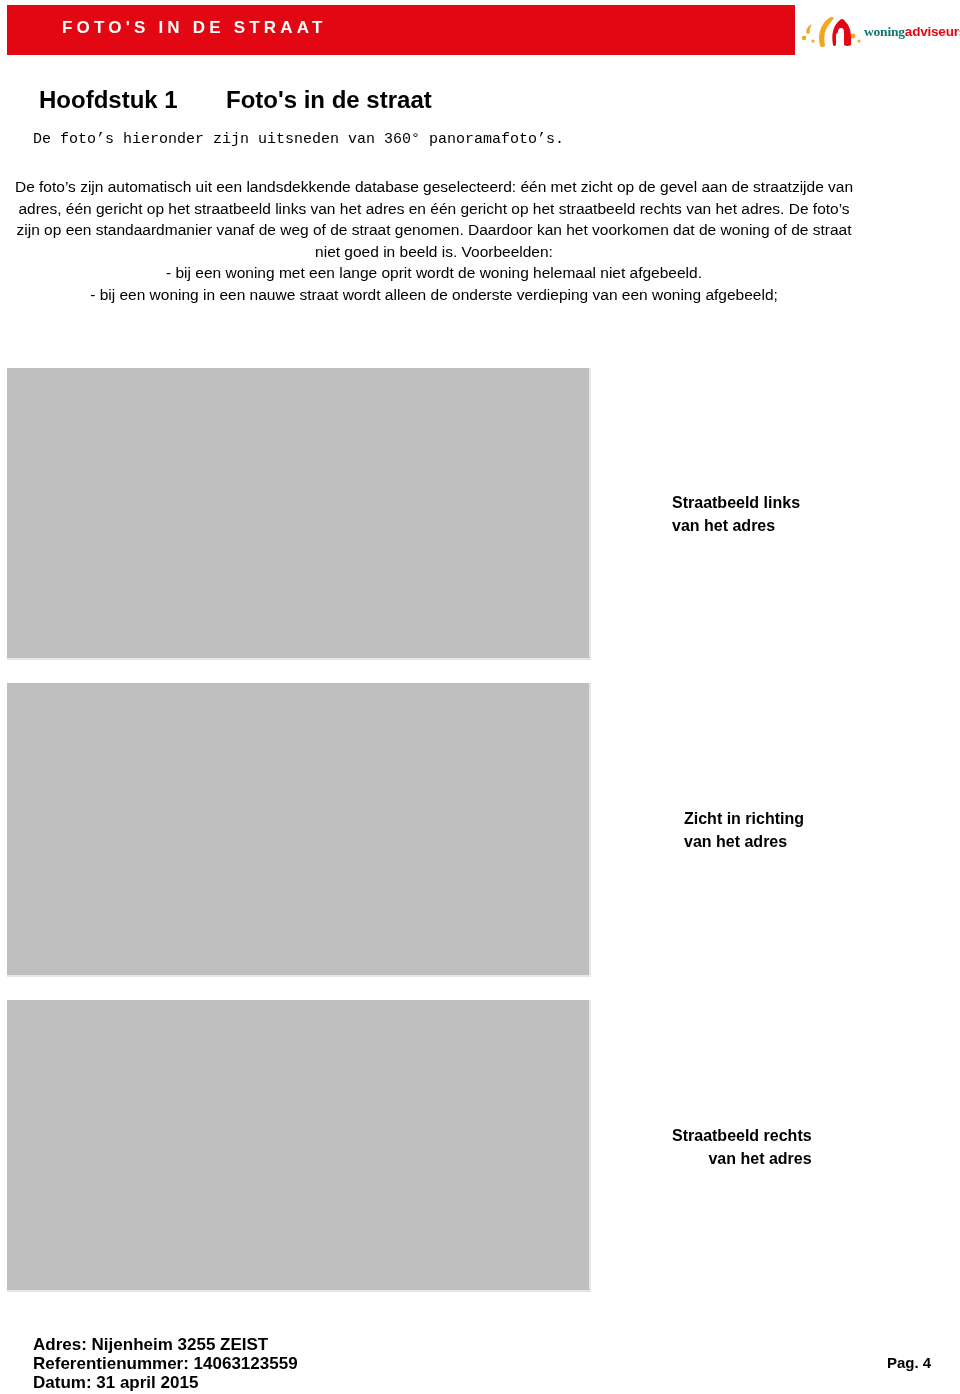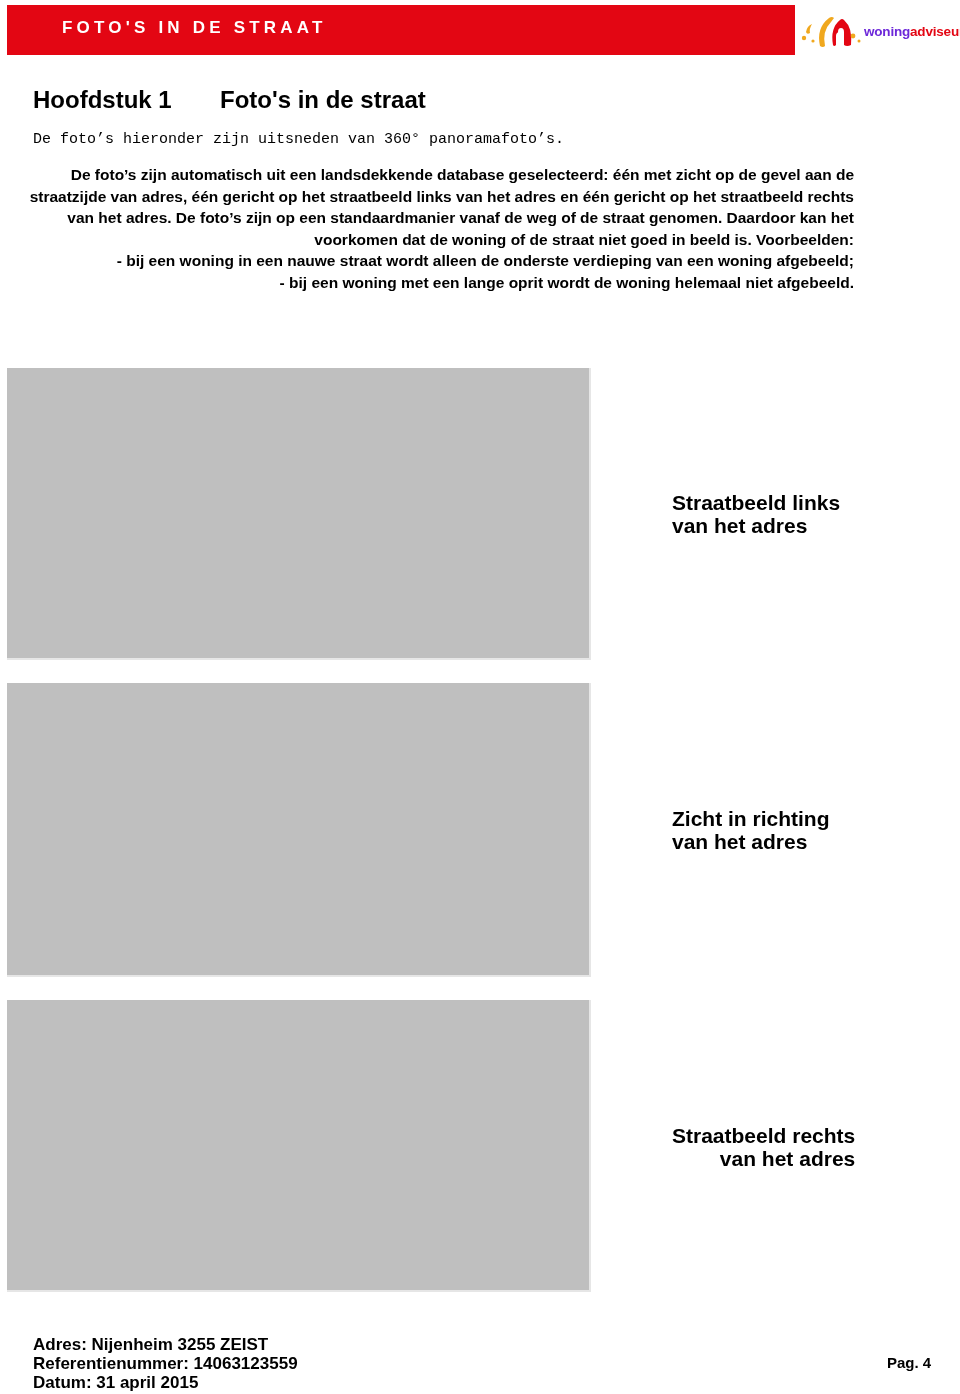--- a/index.html
+++ b/index.html
@@ -60,27 +60,27 @@
   }
   .logo-text {
     position: absolute;
     left: 64px;
     top: 12px;
     font-size: 13.5px;
     font-weight: bold;
     letter-spacing: -0.2px;
     white-space: nowrap;
   }
-  .logo-text .w { color: #6d28d9; }
+  .logo-text .w { color: #0f766e; font-family: Liberation Serif, serif; }
   .logo-text .a { color: #e30613; }
 
   
   .chapter-row {
     position: absolute;
-    left: 33px;
+    left: 39px;
     top: 86px;
     width: 700px;
     height: 34px;
   }
   .chapter-label {
     position: absolute;
     left: 0;
     top: 0;
     font-size: 24px;
     font-weight: bold;
@@ -102,26 +102,25 @@
     font-size: 15px;
     line-height: 20px;
     white-space: nowrap;
     font-family: Liberation Mono, monospace;
   }
 
   
   .body-copy {
     position: absolute;
     left: 14px;
-    top: 164px;
+    top: 176px;
     width: 840px;
     font-size: 15.5px;
     line-height: 21.5px;
-    text-align: right;
-    font-weight: bold;
+    text-align: center;
   }
   .body-copy p {
     margin: 0;
   }
   .body-copy .bullets {
     margin: 0;
   }
 
   
   .photo {
@@ -132,27 +131,27 @@
     border-right: 2px solid #e6e6e6;
     border-bottom: 2px solid #e6e6e6;
   }
   #photo-1 { top: 368px; height: 290px; }
   #photo-2 { top: 683px; height: 292px; }
   #photo-3 { top: 1000px; height: 290px; }
 
   .photo-caption {
     position: absolute;
     left: 672px;
-    font-size: 21px;
+    font-size: 16px;
     font-weight: bold;
     line-height: 23px;
     white-space: nowrap;
   }
   #caption-1 { top: 491px; }
-  #caption-2 { top: 807px; }
+  #caption-2 { top: 807px; margin-left: 12px; }
   #caption-3 { top: 1124px; text-align: right; }
 
   
   .footer {
     position: absolute;
     left: 33px;
     top: 1335px;
     font-size: 17px;
     line-height: 19px;
     font-weight: bold;
@@ -194,22 +193,22 @@
 </div>
 
 <div class="chapter-row">
   <span class="chapter-label">Hoofdstuk 1</span>
   <span class="chapter-title">Foto's in de straat</span>
 </div>
 <div class="lead">De foto’s hieronder zijn uitsneden van 360° panoramafoto’s.</div>
 
 <div class="body-copy">
   <p>De foto’s zijn automatisch uit een landsdekkende database geselecteerd: één met zicht op de gevel aan de straatzijde van adres, één gericht op het straatbeeld links van het adres en één gericht op het straatbeeld rechts van het adres. De foto’s zijn op een standaardmanier vanaf de weg of de straat genomen. Daardoor kan het voorkomen dat de woning of de straat niet goed in beeld is. Voorbeelden:</p>
+  <p class="bullets">- bij een woning met een lange oprit wordt de woning helemaal niet afgebeeld.</p>
   <p class="bullets">- bij een woning in een nauwe straat wordt alleen de onderste verdieping van een woning afgebeeld;</p>
-  <p class="bullets">- bij een woning met een lange oprit wordt de woning helemaal niet afgebeeld.</p>
 </div>
 
 <div class="photo" id="photo-1"></div>
 <div class="photo-caption" id="caption-1">
   <div>Straatbeeld links</div>
   <div>van het adres</div>
 </div>
 
 <div class="photo" id="photo-2"></div>
 <div class="photo-caption" id="caption-2">

